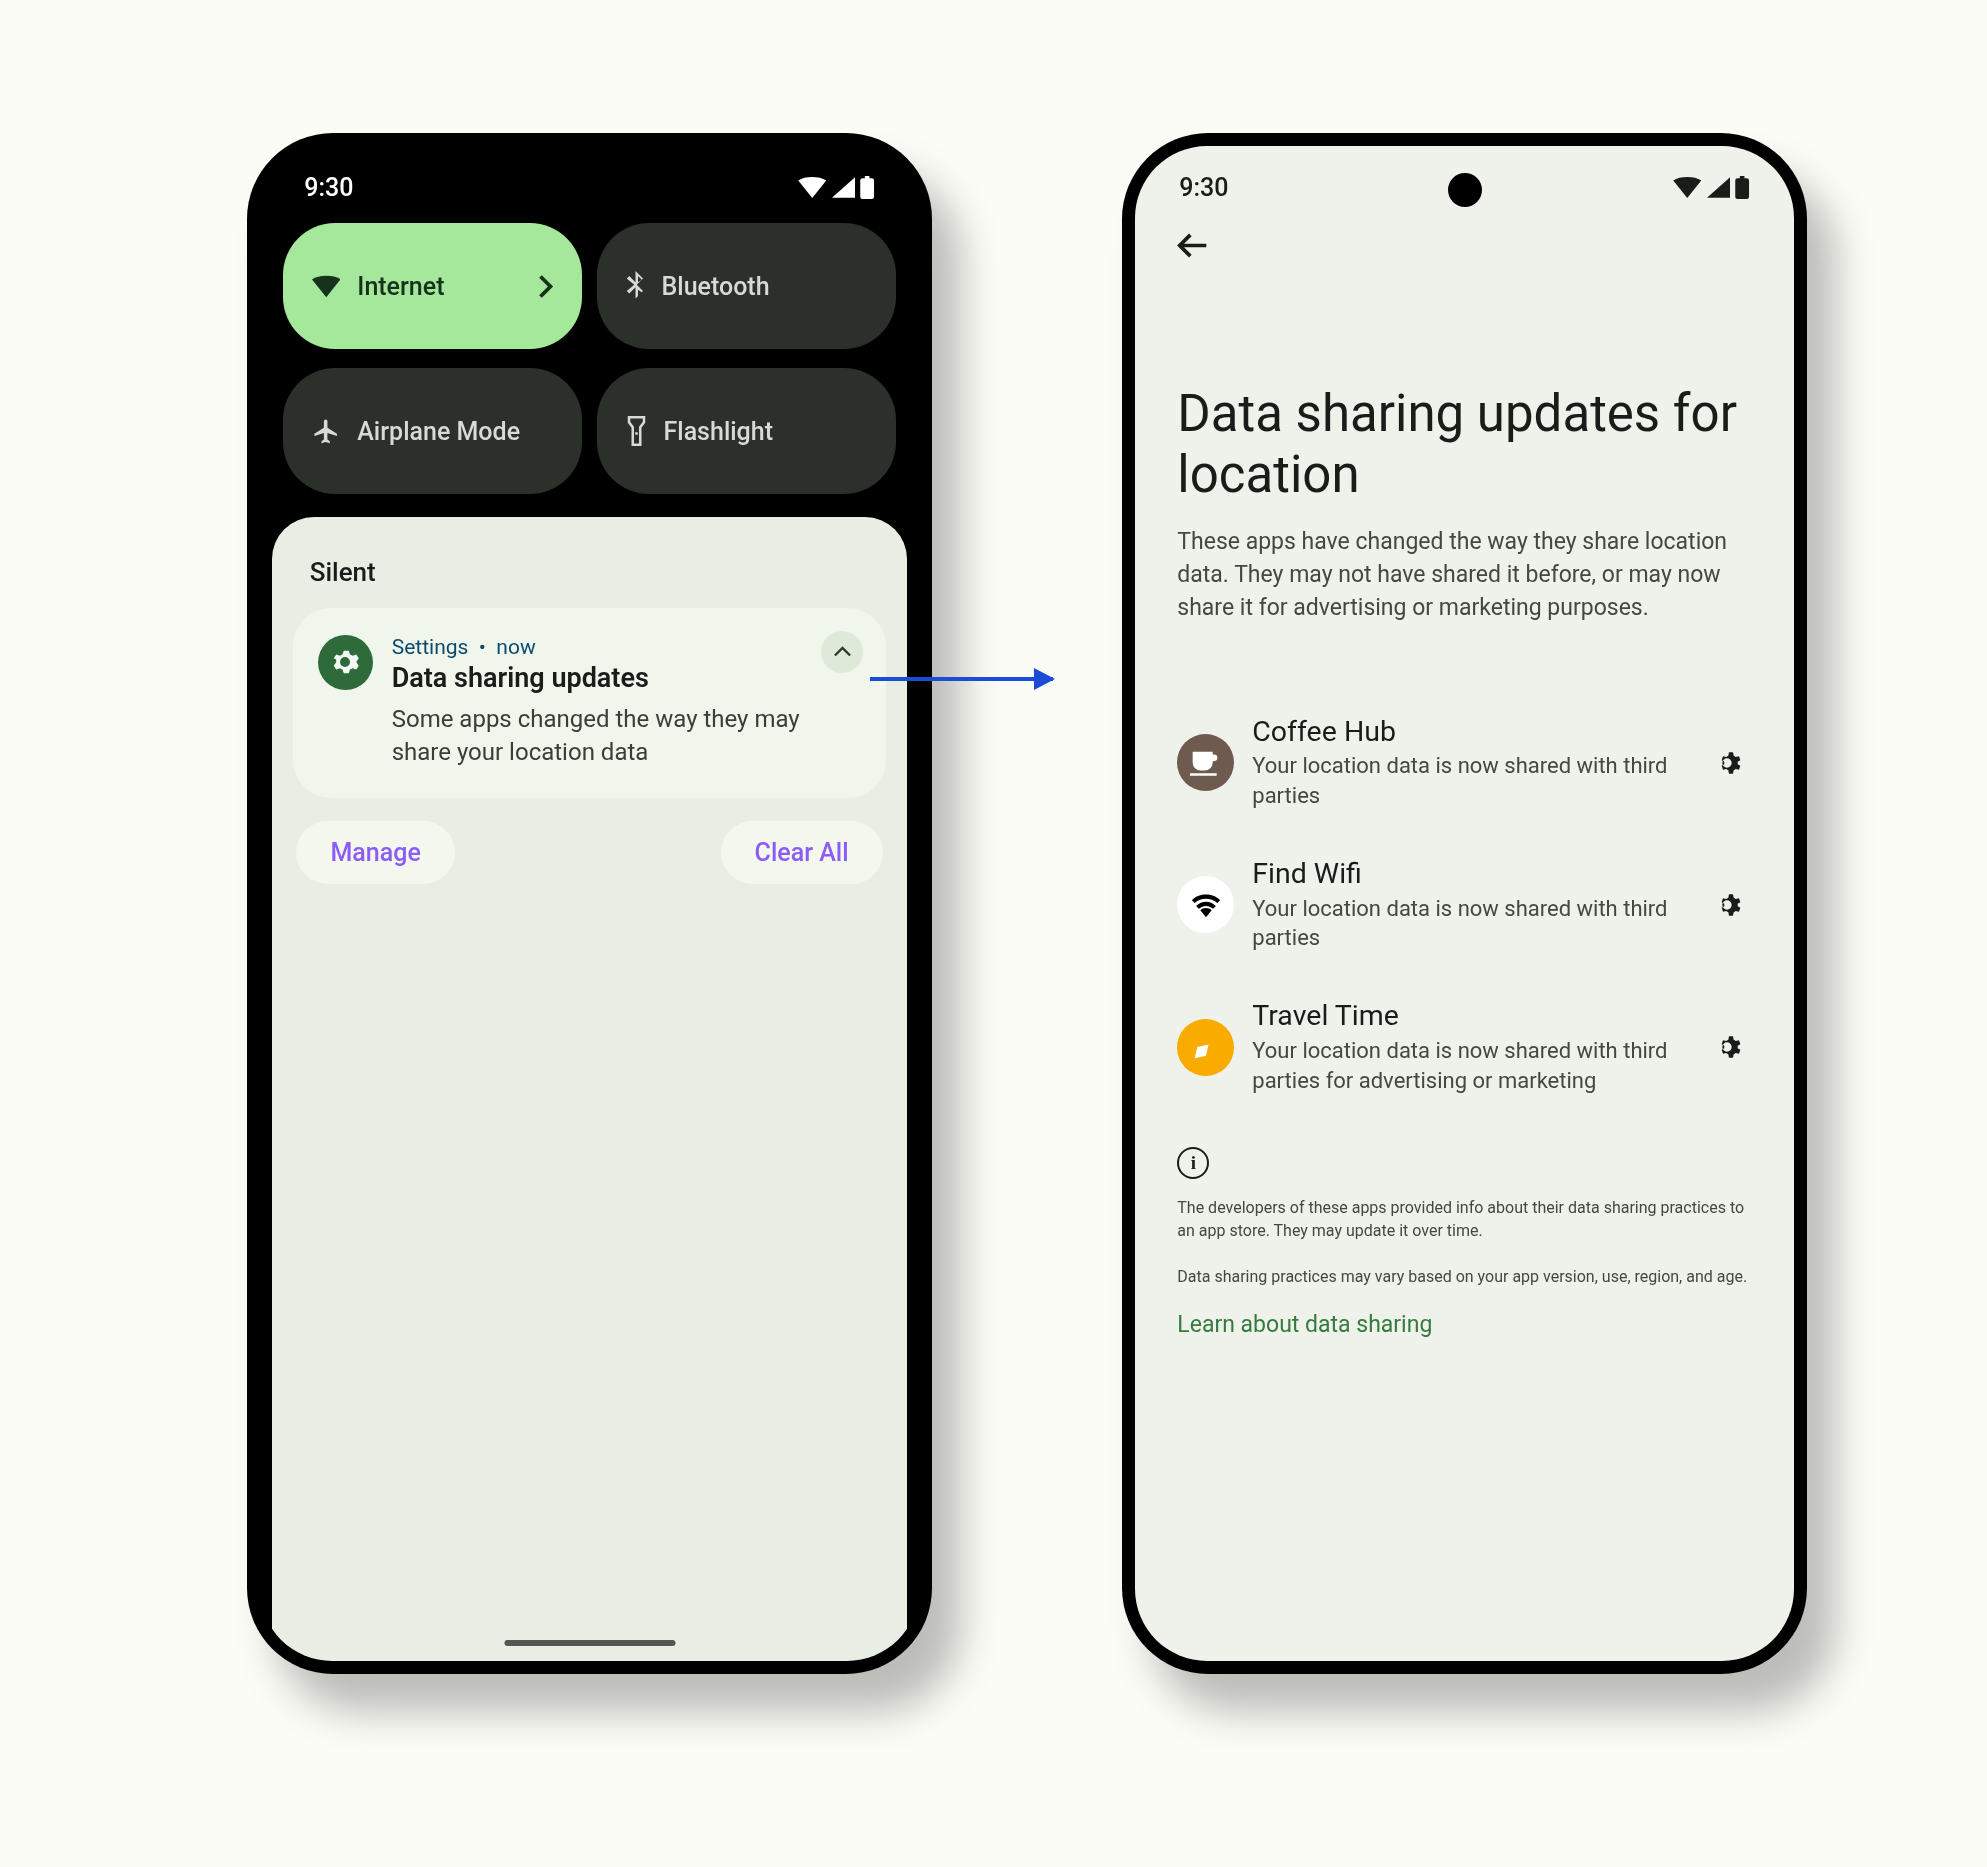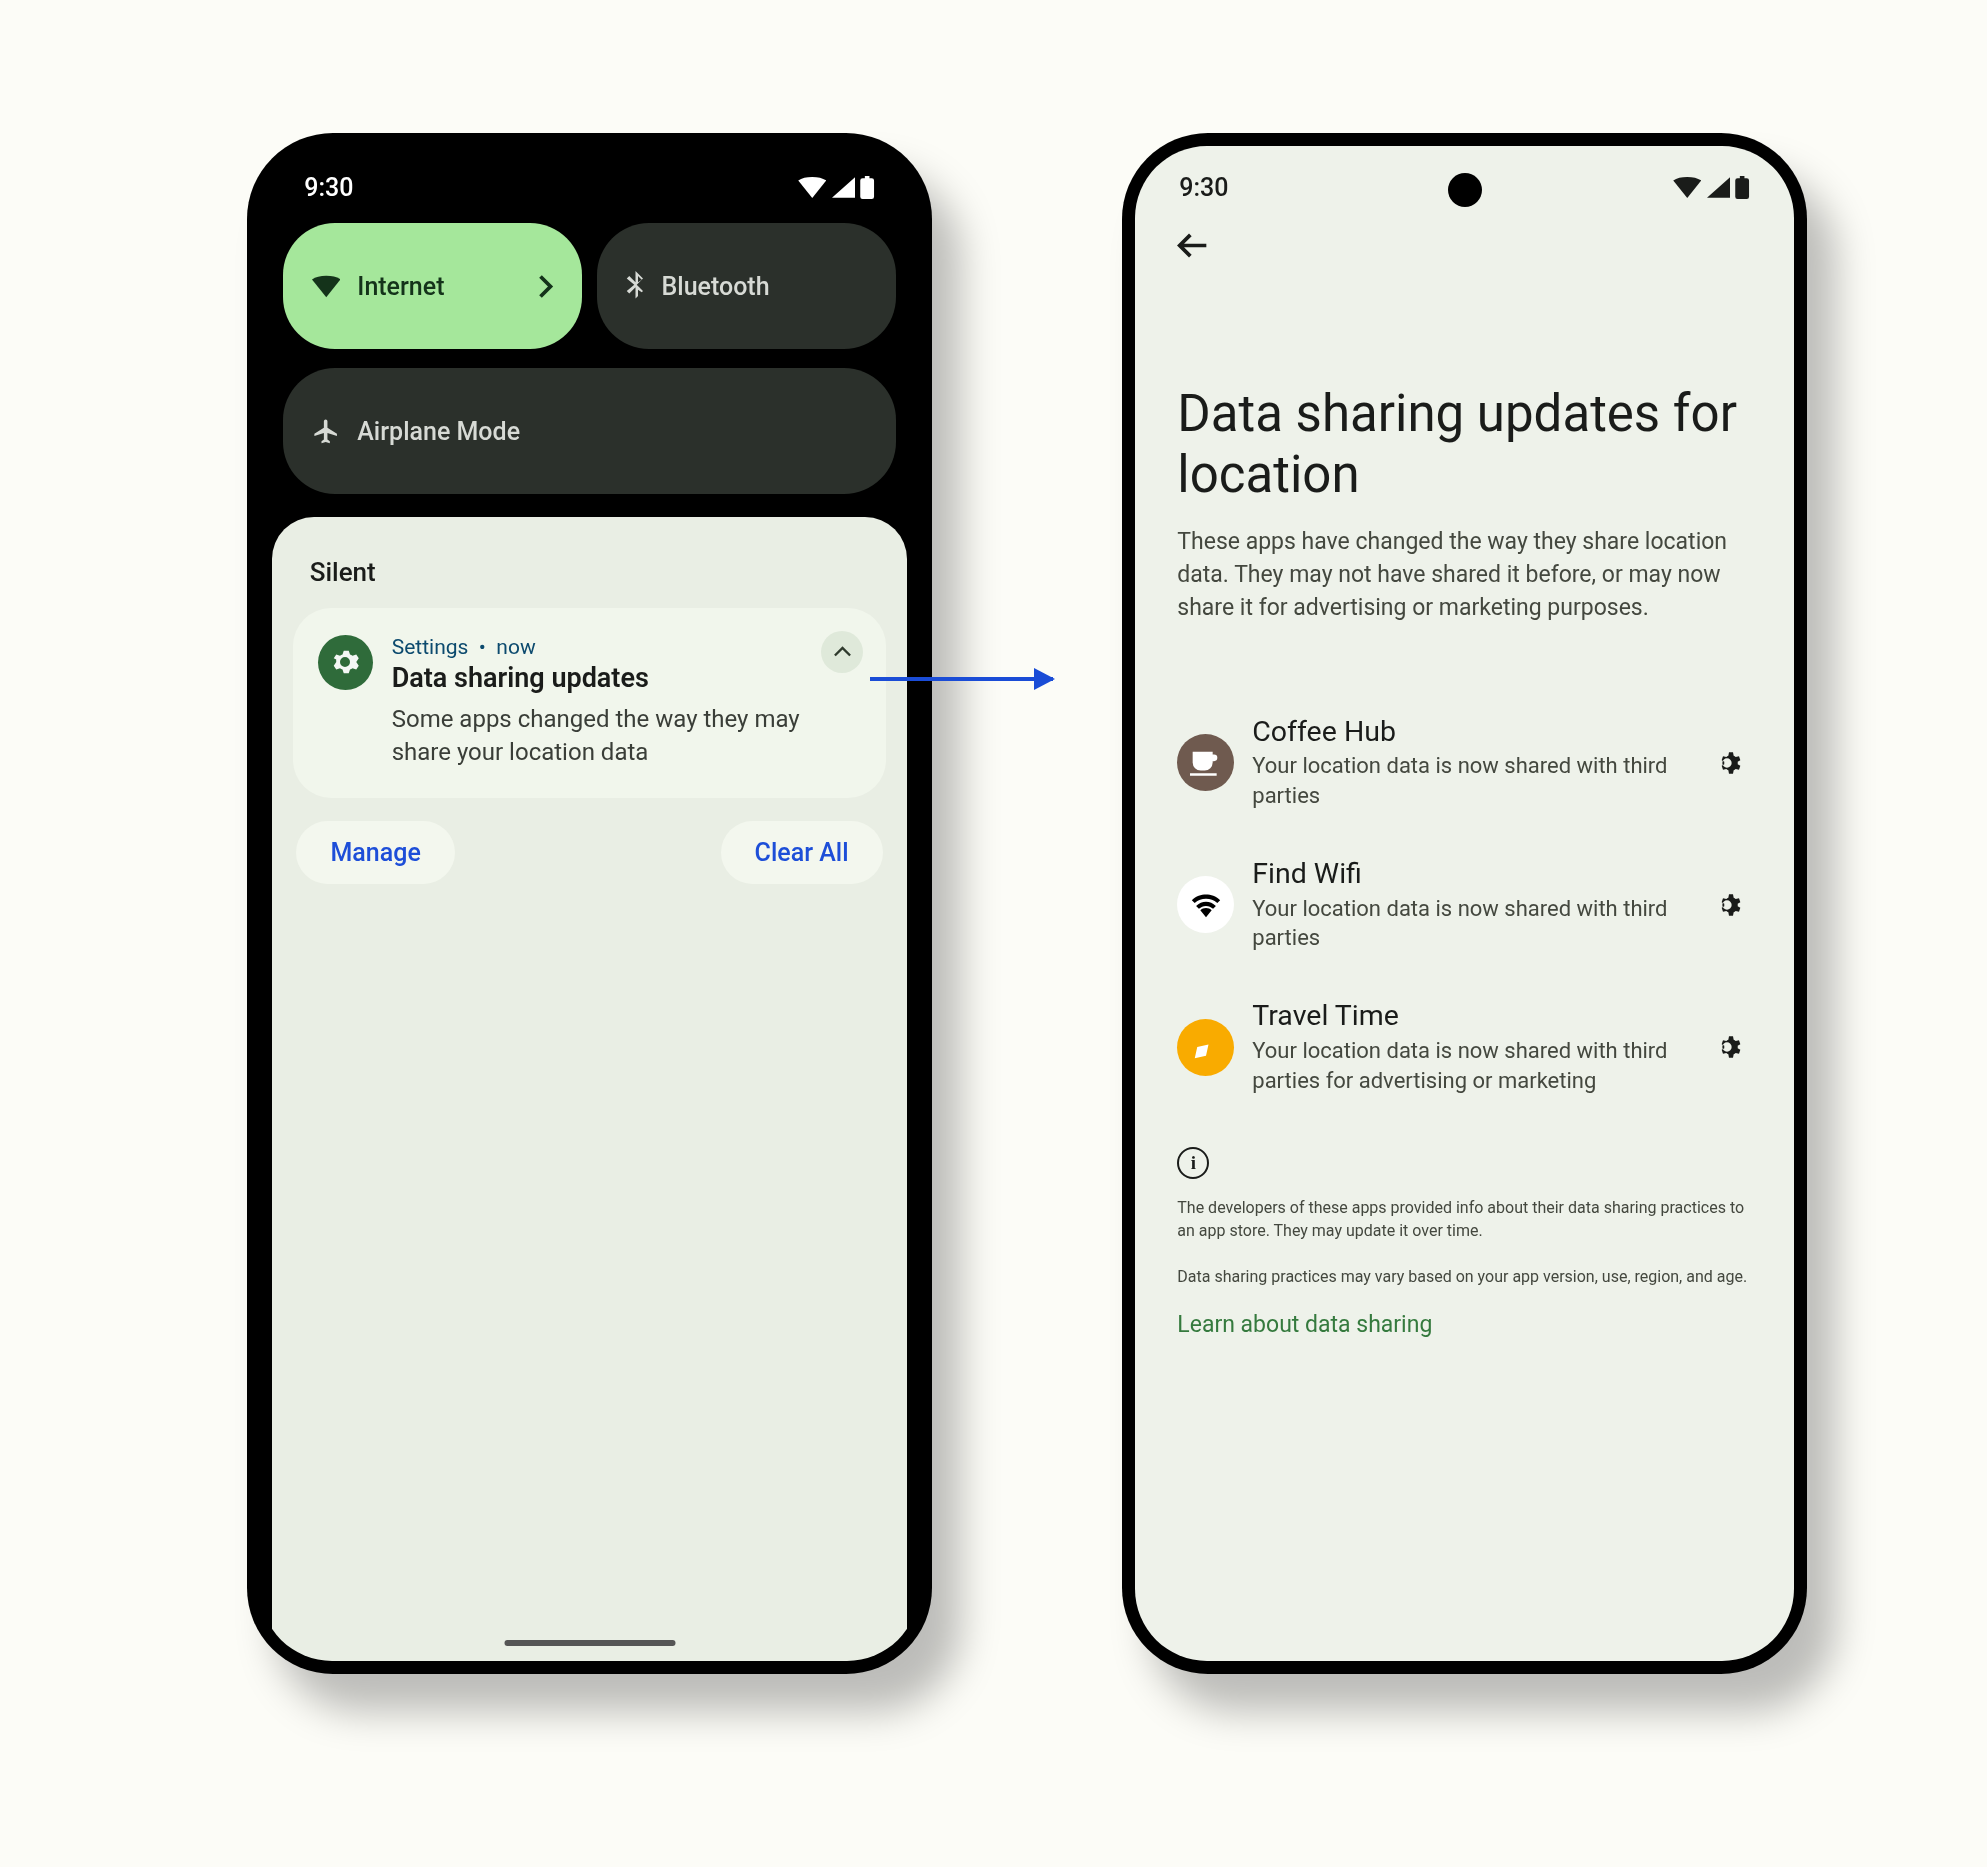--- a/index.html
+++ b/index.html
@@ -131,21 +131,21 @@
     display: flex;
     justify-content: space-between;
     margin-top: 23px;
     padding: 0 3.8px;
   }
   .pill-btn {
     background: #f3f7ee;
     border-radius: 38px;
     padding: 17px 34px;
     font-size: 25px;
-    color: #1d4ed8;
+    color: #8b5cf6;
     font-weight: 500;
   }
   .home-indicator {
     position: absolute;
     bottom: 15px;
     left: 50%;
     transform: translateX(-50%);
     width: 171px;
     height: 5.7px;
     background: #555;
@@ -314,20 +314,26 @@
           <span>Bluetooth</span>
         </div>
       </div>
 
       <div class="qs-row">
         <div class="qs-tile inactive">
           <svg width="28.5" height="28.5" viewBox="0 0 24 24">
               <path fill="currentColor" d="M21 16v-2l-8-5V3.5a1.5 1.5 0 00-3 0V9l-8 5v2l8-2.5V19l-2 1.5V22l3.5-1 3.5 1v-1.5L13 19v-5.5l8 2.5z"></path>
             </svg>
           <span>Airplane Mode</span>
+        </div>
+        <div class="qs-tile inactive">
+          <svg width="21" height="30" viewBox="0 0 16 24">
+              <path fill="none" stroke="currentColor" stroke-width="2" d="M2 1h12v4l-3 4v14H5V9L2 5V1zm6 12v2"></path>
+            </svg>
+          <span>Flashlight</span>
         </div>
       </div>
 
       <div class="shade-panel">
         <div class="silent-label">Silent</div>
 
         <div class="notif">
           <div class="notif-icon">
             <svg width="30" height="30" viewBox="0 0 24 24">
                 <path fill="currentColor" d="M12 8a4 4 0 100 8 4 4 0 000-8zm9 4l2 3-2 3-3-1a8 8 0 01-2 1l-1 3h-4l-1-3a8 8 0 01-2-1l-3 1-2-3 2-3a8 8 0 010-2L3 9l2-3 3 1a8 8 0 012-1l1-3h4l1 3a8 8 0 012 1l3-1 2 3-2 3a8 8 0 010 2z" opacity=".95"></path>

